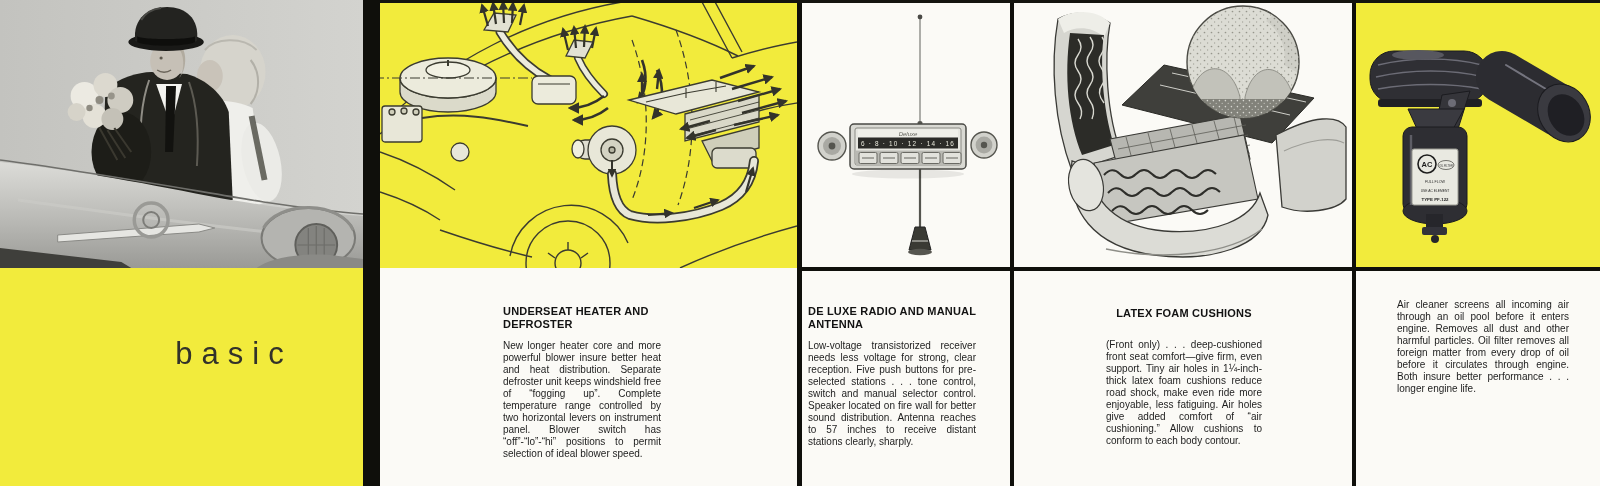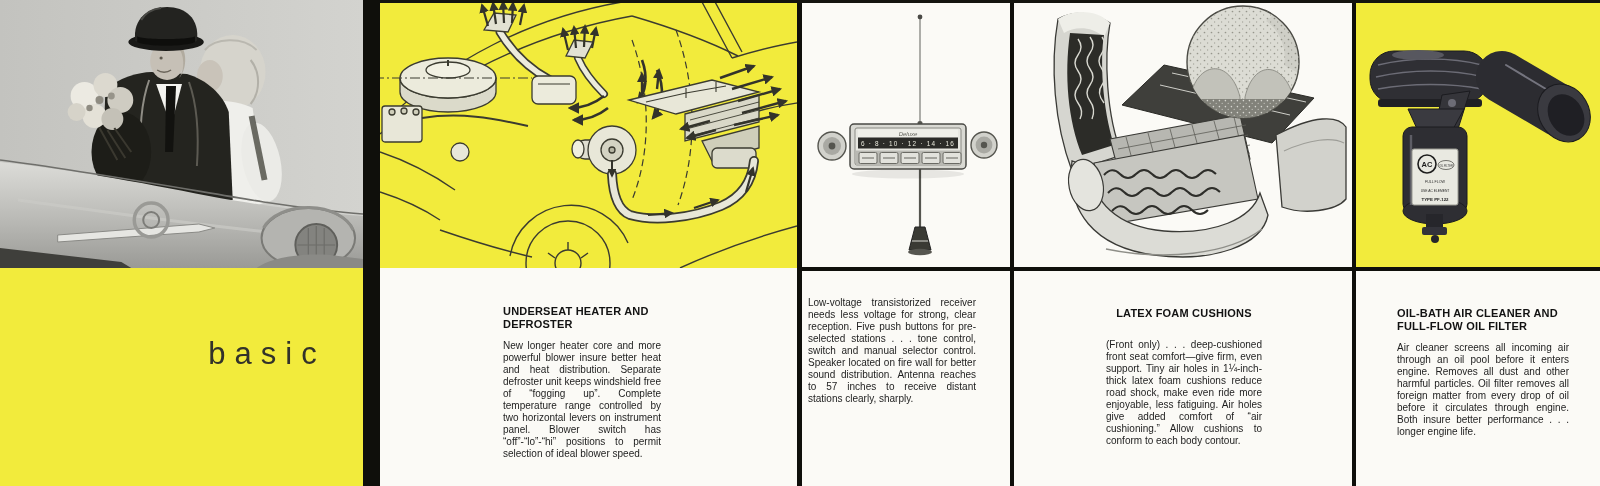--- a/index.html
+++ b/index.html
@@ -11,21 +11,21 @@
   html,body{margin:0;padding:0;background:#888;}
   #page{
     position:relative;width:1600px;height:486px;overflow:hidden;
     background:#fbfaf6;font-family:"Liberation Sans",sans-serif;
   }
   .abs{position:absolute;}
   
   .cover{left:0;top:0;width:363px;height:486px;background:var(--yellow);}
   .cover-photo{left:0;top:0;width:363px;height:268px;}
   .cover-title{
-    left:133px;top:329px;width:268px;text-align:center;
+    left:100px;top:329px;width:268px;text-align:center;
     font-size:31px;line-height:50px;letter-spacing:9px;
     color:#32322a;font-weight:400;
   }
   .ill-heater-bg{left:380px;top:0;width:417px;height:268px;background:var(--yellow);}
   .ill-oil-bg{left:1356px;top:0;width:244px;height:267px;background:var(--yellow);}
   
   .vrule{top:0;height:486px;background:var(--line);}
   .v1{left:363px;width:17px;}
   .v2{left:797px;width:5px;}
   .v3{left:1010px;width:4px;}
@@ -382,24 +382,24 @@
   <div class="abs vrule v3"></div>
   <div class="abs vrule v4"></div>
   <div class="abs edge-top"></div>
   <div class="abs mid-rule"></div>
 
   <div class="abs tb tb-heater">
     <h3 class="sec-h">UNDERSEAT HEATER AND DEFROSTER</h3>
     <p class="sec-b">New longer heater core and more powerful blower insure better heat and heat distribution. Separate defroster unit keeps windshield free of “fogging up”. Complete temperature range controlled by two horizontal levers on instrument panel. Blower switch has “off”-“lo”-“hi” positions to permit selection of ideal blower speed.</p>
   </div>
   <div class="abs tb tb-radio">
+    <h3 class="sec-h">DE LUXE RADIO AND MANUAL ANTENNA</h3>
     <p class="sec-b">Low-voltage transistorized receiver needs less voltage for strong, clear reception. Five push buttons for pre-selected stations . . . tone control, switch and manual selector control. Speaker located on fire wall for better sound distribution. Antenna reaches to 57 inches to receive distant stations clearly, sharply.</p>
   </div>
   <div class="abs tb tb-seat">
     <h3 class="sec-h">LATEX FOAM CUSHIONS</h3>
     <p class="sec-b">(Front only) . . . deep-cushioned front seat comfort—give firm, even support. Tiny air holes in 1¼-inch-thick latex foam cushions reduce road shock, make even ride more enjoyable, less fatiguing. Air holes give added comfort of “air cushioning.” Allow cushions to conform to each body contour.</p>
   </div>
   <div class="abs tb tb-oil">
-    <h3 class="sec-h">OIL-BATH AIR CLEANER AND FULL-FLOW OIL FILTER</h3>
     <p class="sec-b">Air cleaner screens all incoming air through an oil pool before it enters engine. Removes all dust and other harmful particles. Oil filter removes all foreign matter from every drop of oil before it circulates through engine. Both insure better performance . . . longer engine life.</p>
   </div>
 
 </div>
 
 </body></html>

